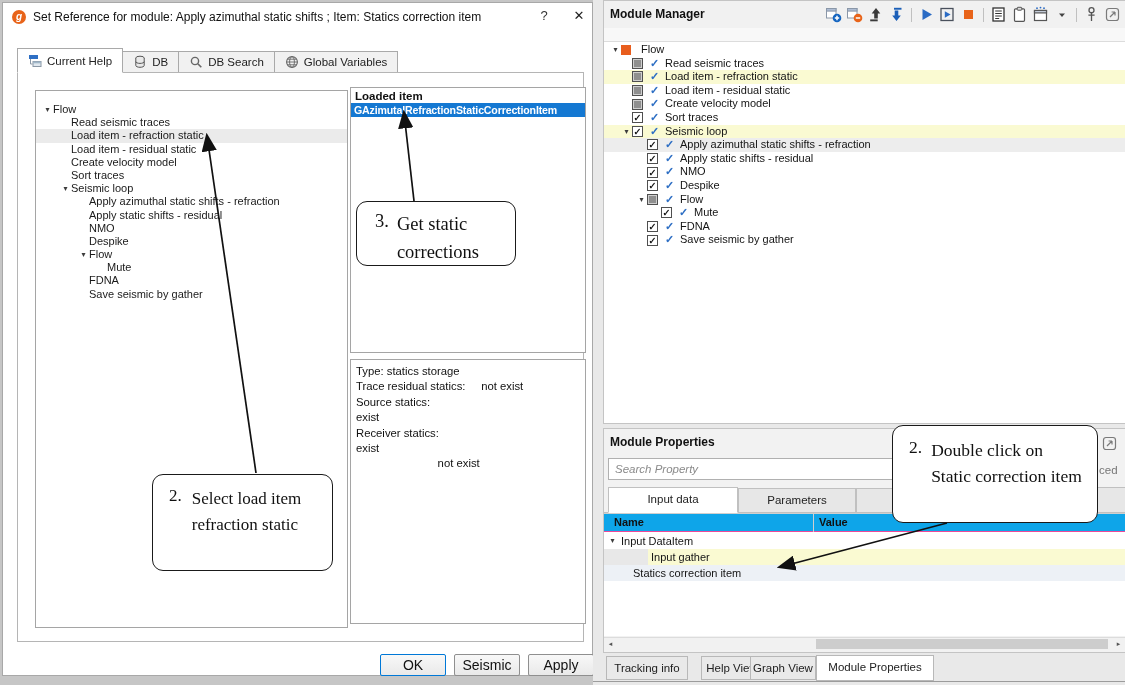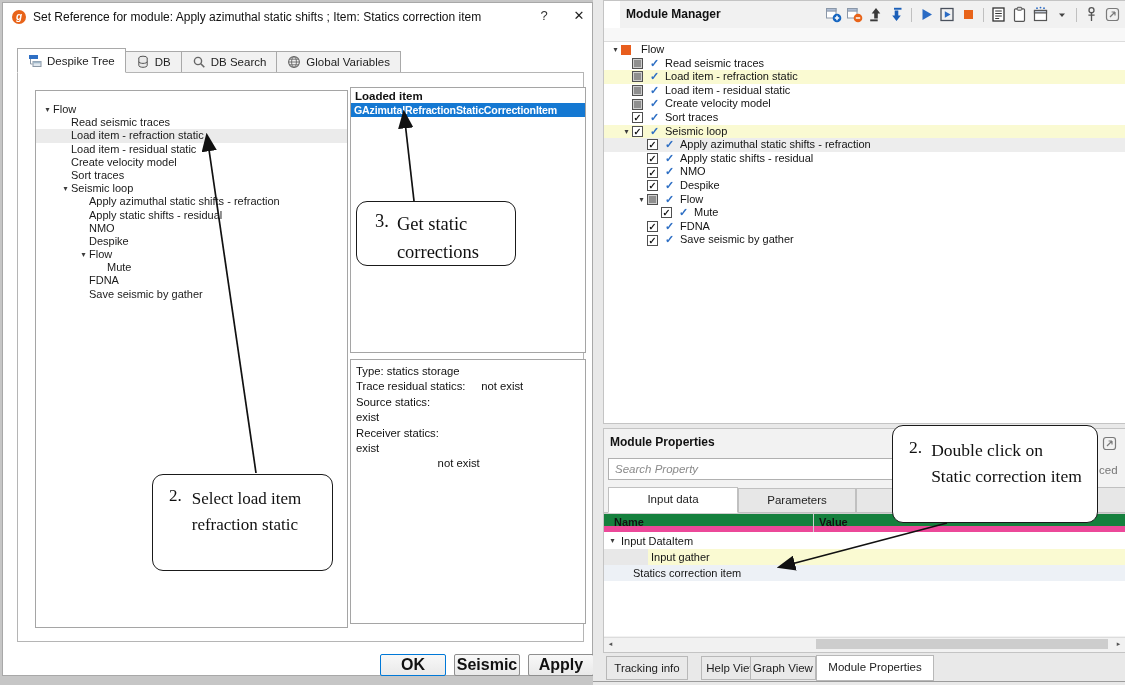--- a/index.html
+++ b/index.html
@@ -42,31 +42,31 @@
                   border:1px solid #a5a5a5; background:#fff; overflow:hidden; }
   .loaded-h { font-size:11.5px; font-weight:bold; color:#111; padding:2px 0 1px 4px; }
   .loaded-row { background:#1478d2; color:#fff; font-weight:bold; font-size:10.6px;
                 letter-spacing:-0.15px; padding:1px 0 1px 3px; white-space:nowrap; overflow:hidden; }
 
   .info-panel { position:absolute; left:347px; top:356px; width:236px; height:265px;
                 border:1px solid #a5a5a5; background:#fff; padding:4px 2px 0 5px; overflow:hidden; }
   .info-line { font-size:11.3px; line-height:15.4px; color:#111; white-space:pre; }
 
   .dlg-buttons { position:absolute; left:377px; top:651px; display:flex; gap:8px; }
-  .btn { width:66px; height:22px; font-size:16px; color:#111; text-align:center; line-height:20px;
-         background:linear-gradient(#f8f8f8,#e9e9e9); border:1px solid #8f8f8f; border-radius:2px;font-weight:bold; }
+  .btn { width:66px; height:22px; font-size:14px; color:#111; text-align:center; line-height:20px;
+         background:linear-gradient(#f8f8f8,#e9e9e9); border:1px solid #8f8f8f; border-radius:2px; }
   .btn.default { border:1px solid #0078d7; }
 
   
   .right-bg { position:absolute; left:593px; top:0; width:532px; height:685px; background:#e9e9e9; }
 
   .mm-panel { position:absolute; left:603px; top:0; width:522px; height:424px;
               background:#fff; border:1px solid #c4c4c4; border-right:none; }
   .panel-title { position:absolute; left:6px; top:6px; font-size:12px; font-weight:bold; color:#111; }
-  .mm-header { position:absolute; left:16px; top:0; right:0; height:27px; background:#f1f1f1; }
+  .mm-header { position:absolute; left:0; top:0; right:0; height:27px; background:#f1f1f1; }
   .mm-toolbar { position:absolute; right:4px; top:5px; display:flex; align-items:center; gap:4px; }
   .tbi { width:17px; height:17px; display:inline-flex; align-items:center; justify-content:center; }
   .tsep { width:1px; height:14px; background:#c0c0c0; margin:0 2px; }
   .mm-strip { position:absolute; left:0; top:27px; right:0; height:14px; background:#f8f8f8;
               border-bottom:1px solid #dcdcdc; }
   .mm-tree { position:absolute; left:0; top:42px; right:0; bottom:0; background:#fff; overflow:hidden; }
   .mrow { height:13.6px; line-height:13.6px; display:flex; align-items:center; font-size:11px;
           color:#141414; white-space:nowrap; }
   .mrow.yellow { background:#fafad2; }
   .mrow.gray { background:#ededed; }
@@ -88,22 +88,22 @@
   .mp-adv { position:absolute; left:495px; top:35px; font-size:11.5px; color:#777; }
   .mp-tabstub { position:absolute; left:487px; top:58px; width:35px; height:25px; background:#e7e7e7;
                 border:1px solid #c0c0c0; border-bottom:none; }
   .mp-tabs { position:absolute; left:0; top:58px; right:0; height:26px; }
   .mp-tabline { position:absolute; left:0; right:0; top:83px; height:1px; background:#c0c0c0; }
   .mptab { position:absolute; top:1px; height:25px; text-align:center; font-size:11.5px; color:#222;
            background:#e7e7e7; border:1px solid #c0c0c0; line-height:23px; }
   .mptab.sel { top:0; height:26px; background:#fff; border-bottom:1px solid #fff; z-index:2; }
   .mp-table { position:absolute; left:0; top:84px; right:0; height:123px; background:#fff;
               border-top:1px solid #cfcfcf; }
-  .mp-thead { position:absolute; left:0; top:0; right:0; height:18px; border-bottom:6px solid #ec4899;
-              background:#15803d; }
+  .mp-thead { position:absolute; left:0; top:0; right:0; height:18px; border-bottom:1px solid #ec4899;
+              background:#0ea5e9; }
   .mp-th { position:absolute; top:2px; font-size:11px; font-weight:bold; color:#111; }
   .mp-coldiv { position:absolute; left:209px; top:0; width:1px; height:18px; background:#cfcfcf; }
   .mp-rows { position:absolute; left:0; top:19px; right:0; bottom:0; }
   .prow { height:16px; line-height:16px; font-size:11px; color:#141414; display:flex; align-items:center; position:relative; }
   .prow.yellow { background:#fafad2; }
   .prow.bluegray { background:#edf1f6; }
   .prow .graycell { position:absolute; left:0; top:0; width:44px; height:100%; background:#e8e8e8; }
   .mp-hscroll { position:absolute; left:0; top:208px; right:0; height:13px; background:#f1f1f1;
                 border-top:1px solid #dcdcdc; }
   .sb-arrow { position:absolute; top:0; width:13px; height:12px; font-size:7px; color:#555;
@@ -145,21 +145,21 @@
     <div class="dlg-tabs" id="dlg-tabs">
         <div class="dtab sel">
           <span class="ticon">
             <svg viewBox="0 0 14 14">
               <rect x="1" y="1" width="9" height="4" fill="#2e6fc4"></rect>
               <path d="M2.5 5v5h2" stroke="#8a97a5" fill="none"></path>
               <rect x="5" y="7.5" width="8" height="5" fill="#dfe7ee" stroke="#8a97a5"></rect>
               <rect x="5" y="7.5" width="8" height="1.8" fill="#9fb6c8"></rect>
             </svg>
           </span>
-          <span>Despike Tree</span>
+          <span>Current Help</span>
         </div>
         <div class="dtab">
           <span class="ticon">
             <svg viewBox="0 0 14 14">
               <ellipse cx="7" cy="3" rx="4.2" ry="1.8" fill="#e9e9e9" stroke="#555"></ellipse>
               <path d="M2.8 3v7.5c0 1 1.9 1.8 4.2 1.8s4.2-.8 4.2-1.8V3" fill="#e9e9e9" stroke="#555"></path>
               <path d="M2.8 6.6c0 1 1.9 1.8 4.2 1.8s4.2-.8 4.2-1.8" fill="none" stroke="#555"></path>
             </svg>
           </span>
           <span>DB</span>

